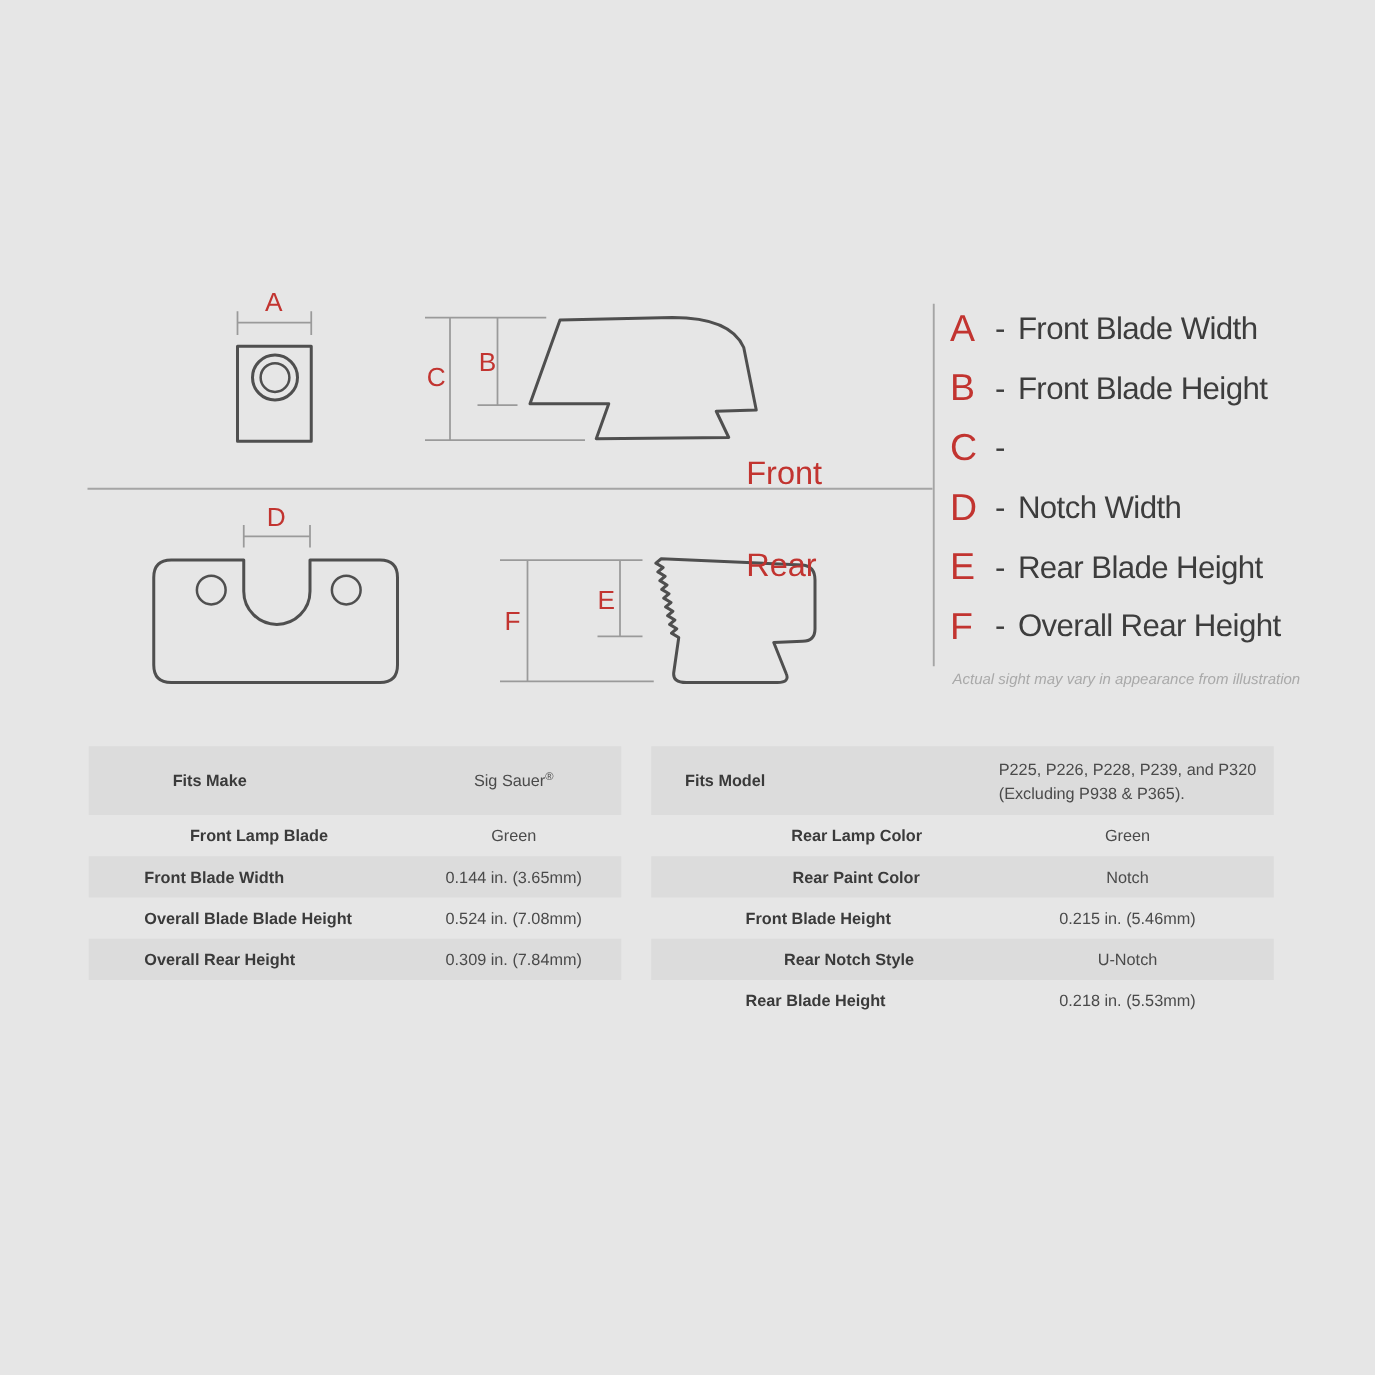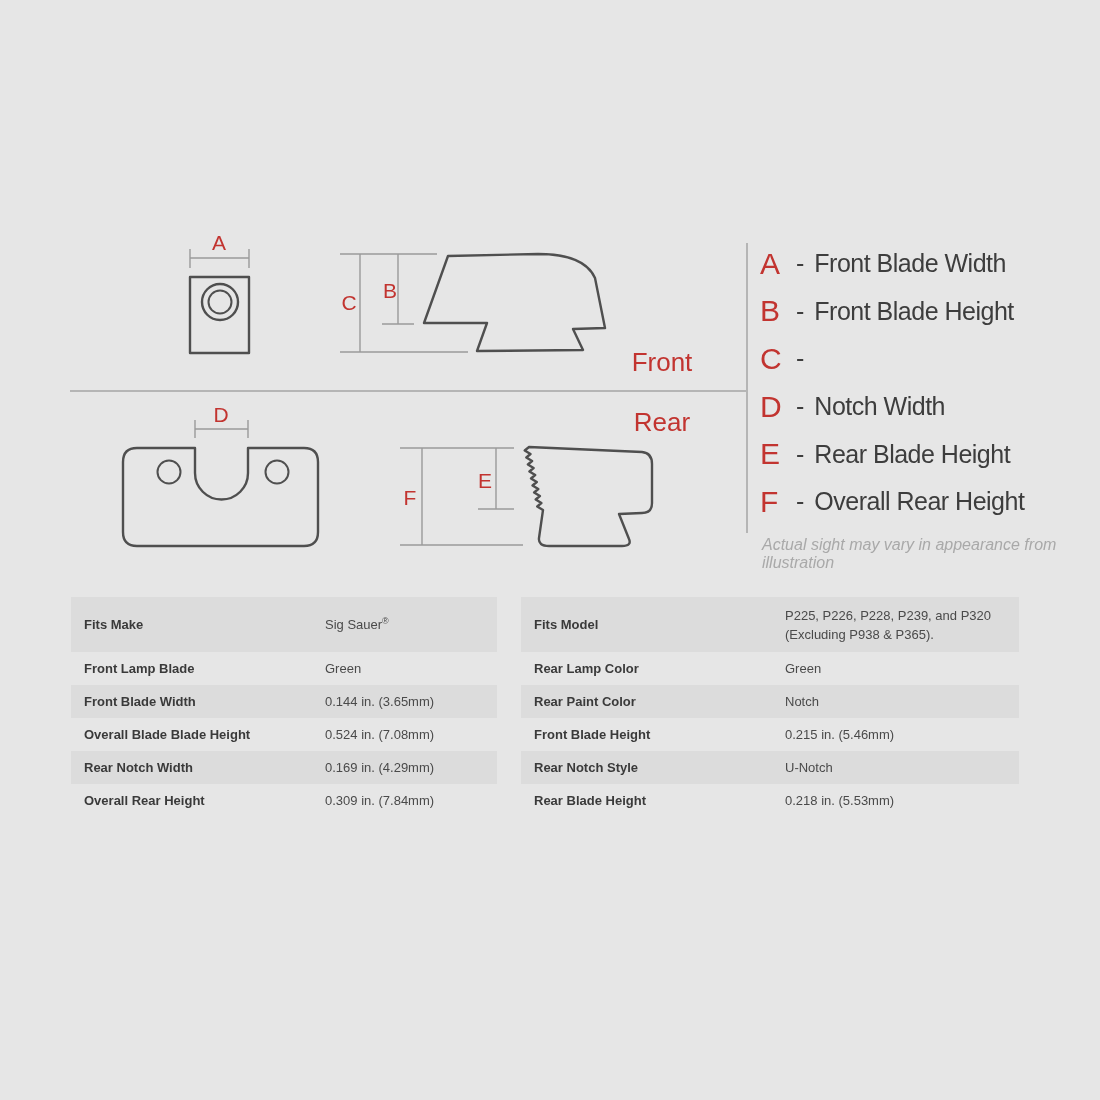--- a/index.html
+++ b/index.html
@@ -11,36 +11,36 @@
   .svg-layer{position:absolute;left:0;top:0;}
   .shape{fill:none;stroke:#4f4f4f;stroke-width:2.4;stroke-linejoin:round;stroke-linecap:round;}
   .shape.thin{stroke-width:2;}
   .dim{fill:none;stroke:#9a9a9a;stroke-width:1.4;}
   .divider{stroke:#a5a5a5;stroke-width:1.5;}
   .marker{
     position:absolute;transform:translateX(-50%);
     color:#c23430;font-size:21px;line-height:1;
   }
   .side-label{
-    position:absolute;width:130px;text-align:center;
-    color:#c23430;font-size:26px;line-height:1;
+    position:absolute;width:130px;text-align:left;
+    color:#c23430;font-size:26px;line-height:1;margin-top:16px;
   }
   .legend{position:absolute;left:760px;top:240px;}
   .legend-item{display:flex;align-items:center;height:47.6px;}
   .legend-letter{color:#c23430;font-size:30px;width:26px;line-height:1;}
   .legend-sep{color:#3d3d3d;font-size:25px;margin:0 10px;line-height:1;}
   .legend-label{color:#3d3d3d;font-size:25px;letter-spacing:-0.5px;line-height:1;}
   .footnote{
     position:absolute;left:762px;top:536px;
-    font-size:16px;font-style:italic;color:#a9a9a9;
+    font-size:12px;font-style:italic;color:#a9a9a9;
   }
   .spec-table{position:absolute;top:597px;}
   .spec-table.tbl-left{left:71px;width:426px;}
   .spec-table.tbl-right{left:521px;width:498px;}
-  .spec-row{display:flex;align-items:center;height:33px;}
+  .spec-row{display:flex;align-items:center;height:33px;justify-content:center;}
   .spec-row.tall{height:55px;}
   .spec-row:nth-child(odd){background:#dcdcdc;}
   .spec-label{
     font-weight:bold;font-size:13px;color:#3a3a3a;
     padding-left:13px;flex:0 0 auto;
   }
   .tbl-left .spec-label{width:241px;}
   .tbl-right .spec-label{width:251px;}
   .spec-value{font-size:13px;color:#4a4a4a;line-height:19px;}
   .spec-value .line{display:block;}
@@ -82,21 +82,21 @@
   </svg>
 
   <span class="marker" style="left:219px;top:232px">A</span>
   <span class="marker" style="left:390px;top:280px">B</span>
   <span class="marker" style="left:349px;top:292px">C</span>
   <span class="marker" style="left:221px;top:404px">D</span>
   <span class="marker" style="left:485px;top:470px">E</span>
   <span class="marker" style="left:410px;top:487px">F</span>
 
   <span class="side-label" style="left:597px;top:349px">Front</span>
-  <span class="side-label" style="left:597px;top:409px">Rear</span>
+  <span class="side-label" style="left:597px;top:423px">Rear</span>
 
   <div class="legend">
     <div class="legend-item">
       <span class="legend-letter">A</span>
       <span class="legend-sep">-</span>
       <span class="legend-label">Front Blade Width</span>
     </div>
     <div class="legend-item">
       <span class="legend-letter">B</span>
       <span class="legend-sep">-</span>
@@ -136,24 +136,20 @@
     </div>
     <div class="spec-row">
       <span class="spec-label">Front Blade Width</span>
       <span class="spec-value">0.144 in. (3.65mm)</span>
     </div>
     <div class="spec-row">
       <span class="spec-label">Overall Blade Blade Height</span>
       <span class="spec-value">0.524 in. (7.08mm)</span>
     </div>
     <div class="spec-row">
-      <span class="spec-label">Rear Notch Width</span>
-      <span class="spec-value">0.169 in. (4.29mm)</span>
-    </div>
-    <div class="spec-row">
       <span class="spec-label">Overall Rear Height</span>
       <span class="spec-value">0.309 in. (7.84mm)</span>
     </div>
   </div>
 
   <div class="spec-table tbl-right">
     <div class="spec-row tall">
       <span class="spec-label">Fits Model</span>
       <span class="spec-value">
           <span class="line">P225, P226, P228, P239, and P320</span>

